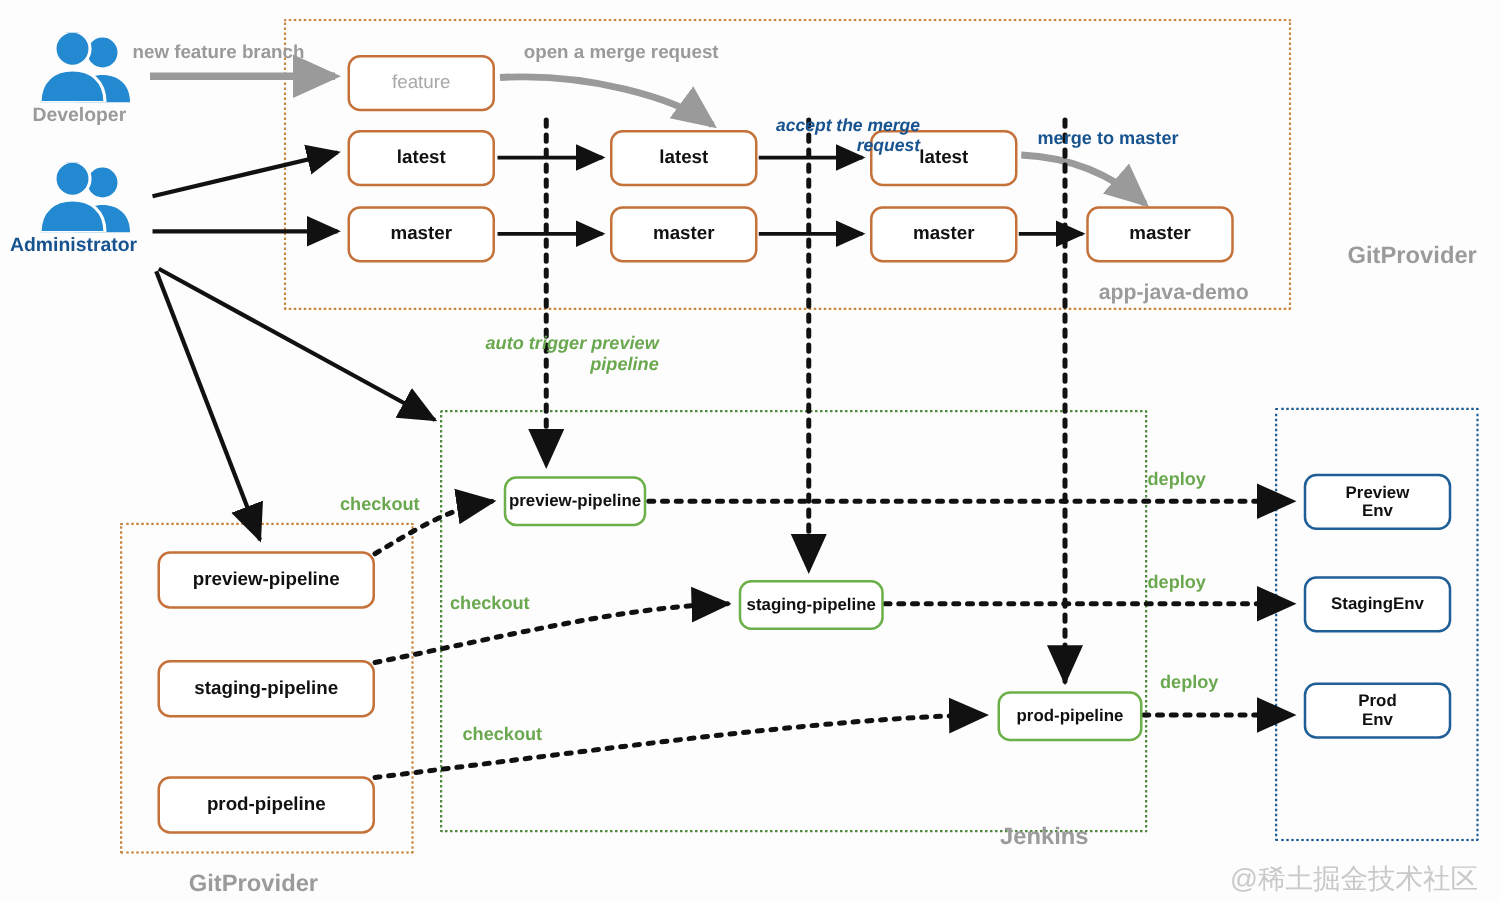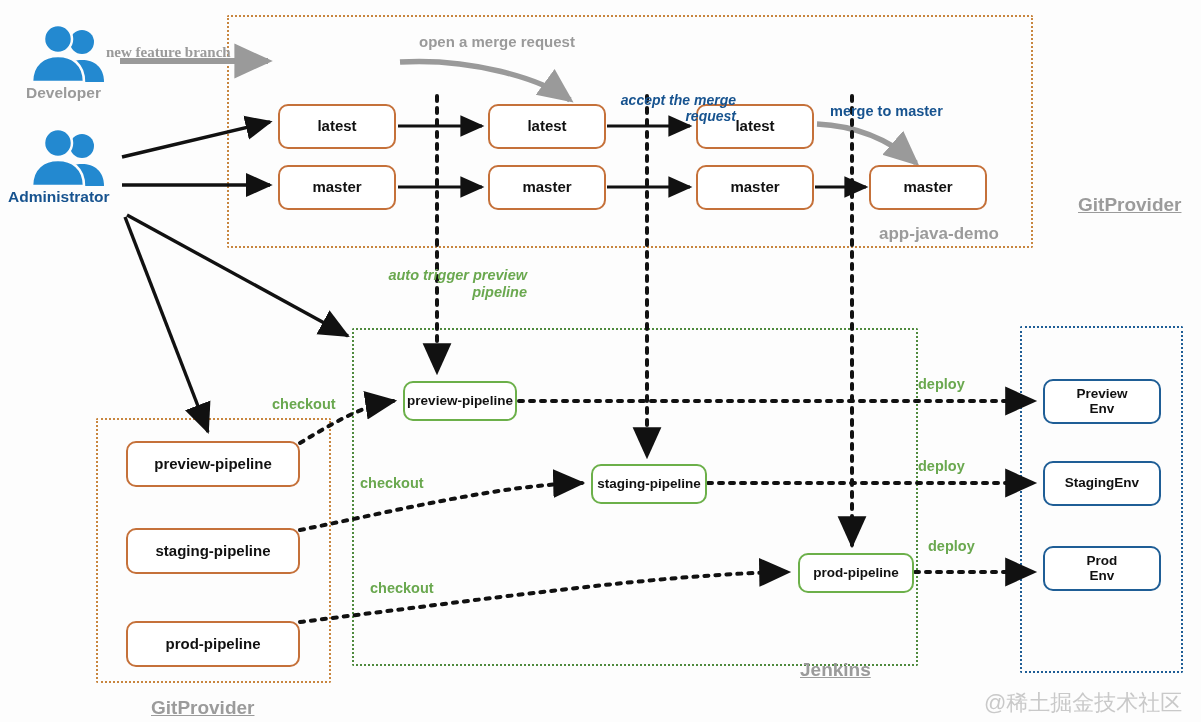--- a/index.html
+++ b/index.html
@@ -13,21 +13,21 @@
   .node.orange.ghost{color:#a8a8a8;font-weight:normal;}
   .node.green{border:2.5px solid #6cb04a;color:#111;font-size:13.5px;}
   .node.blue{border:2.5px solid #1f5e96;color:#111;font-size:13.5px;}
 
   .group{position:absolute;box-sizing:border-box;border-radius:2px;}
   .group.orange-dotted{border:2.5px dotted #c8863f;}
   .group.green-dotted{border:2.5px dotted #4f8a3e;}
   .group.blue-dotted{border:2.5px dotted #1f5e96;}
 
   .glabel{position:absolute;color:#9b9b9b;font-size:17px;font-weight:bold;white-space:nowrap;}
-  .glabel.big{font-size:19px;text-decoration:underline;}
+  .glabel.big{font-size:19px;}
 
   .lbl{position:absolute;white-space:nowrap;font-weight:bold;line-height:1.15;}
   .lbl.gray{color:#9a9a9a;font-size:15px;font-weight:bold;}
   .lbl.blue{color:#17538f;font-size:14px;}
   .lbl.green{color:#6aa84f;font-size:14.5px;}
   .lbl.center{text-align:right;font-style:italic;}
 
   .person{position:absolute;}
   .person .cap{position:absolute;color:#17538f;font-size:15.5px;font-weight:bold;white-space:nowrap;}
   .person .cap.muted{color:#9a9a9a;font-weight:bold;}
@@ -112,20 +112,21 @@
   <div class="person" style="left:24px;top:26px;width:96px;height:78px;">
     <svg width="96" height="56" viewBox="0 0 96 56">
       <circle cx="58" cy="16" r="12" fill="#2389d0"></circle>
       <path d="M36,56 C36,41 46,34 58,34 C70,34 80,41 80,56 z" fill="#2389d0"></path>
       <circle cx="34" cy="13" r="14" fill="#2389d0" stroke="#fdfdfd" stroke-width="2.5"></circle>
       <path d="M8,56 C8,38 20,30 34,30 C48,30 60,38 60,56 z" fill="#2389d0" stroke="#fdfdfd" stroke-width="2.5"></path>
     </svg>
     <div class="cap muted" style="left:2px;top:58px;">Developer</div>
   </div>
 
+  <div class="node orange ghost" style="left:278px;top:44px;width:118px;height:45px;">feature</div>
   <div class="node orange" style="left:278px;top:104px;width:118px;height:45px;">latest</div>
   <div class="node orange" style="left:278px;top:165px;width:118px;height:45px;">master</div>
 
   <div class="node orange" style="left:488px;top:104px;width:118px;height:45px;">latest</div>
   <div class="node orange" style="left:488px;top:165px;width:118px;height:45px;">master</div>
 
   <div class="node orange" style="left:696px;top:104px;width:118px;height:45px;">latest</div>
   <div class="node orange" style="left:696px;top:165px;width:118px;height:45px;">master</div>
 
   <div class="node orange" style="left:869px;top:165px;width:118px;height:45px;">master</div>
@@ -144,21 +145,21 @@
   </div>
   <div class="node blue" style="left:1043px;top:461px;width:118px;height:45px;flex-direction:row;">
     <span>Staging</span>
     <span>Env</span>
   </div>
   <div class="node blue" style="left:1043px;top:546px;width:118px;height:45px;flex-direction:column;">
     <span>Prod</span>
     <span>Env</span>
   </div>
 
-  <div class="lbl gray" style="left:106px;top:44px;font-family:Liberation Serif, serif;">new feature branch</div>
+  <div class="lbl gray" style="left:106px;top:33px;">new feature branch</div>
   <div class="lbl gray" style="left:419px;top:33px;">open a merge request</div>
 
   <div class="lbl blue center" style="left:586px;top:92px;width:150px;">
     <span>accept the merge</span><br>
     <span>request</span>
   </div>
 
   <div class="lbl blue" style="left:830px;top:103px;font-size:14.5px;">merge to master</div>
 
   <div class="lbl green center" style="left:347px;top:267px;width:180px;">

